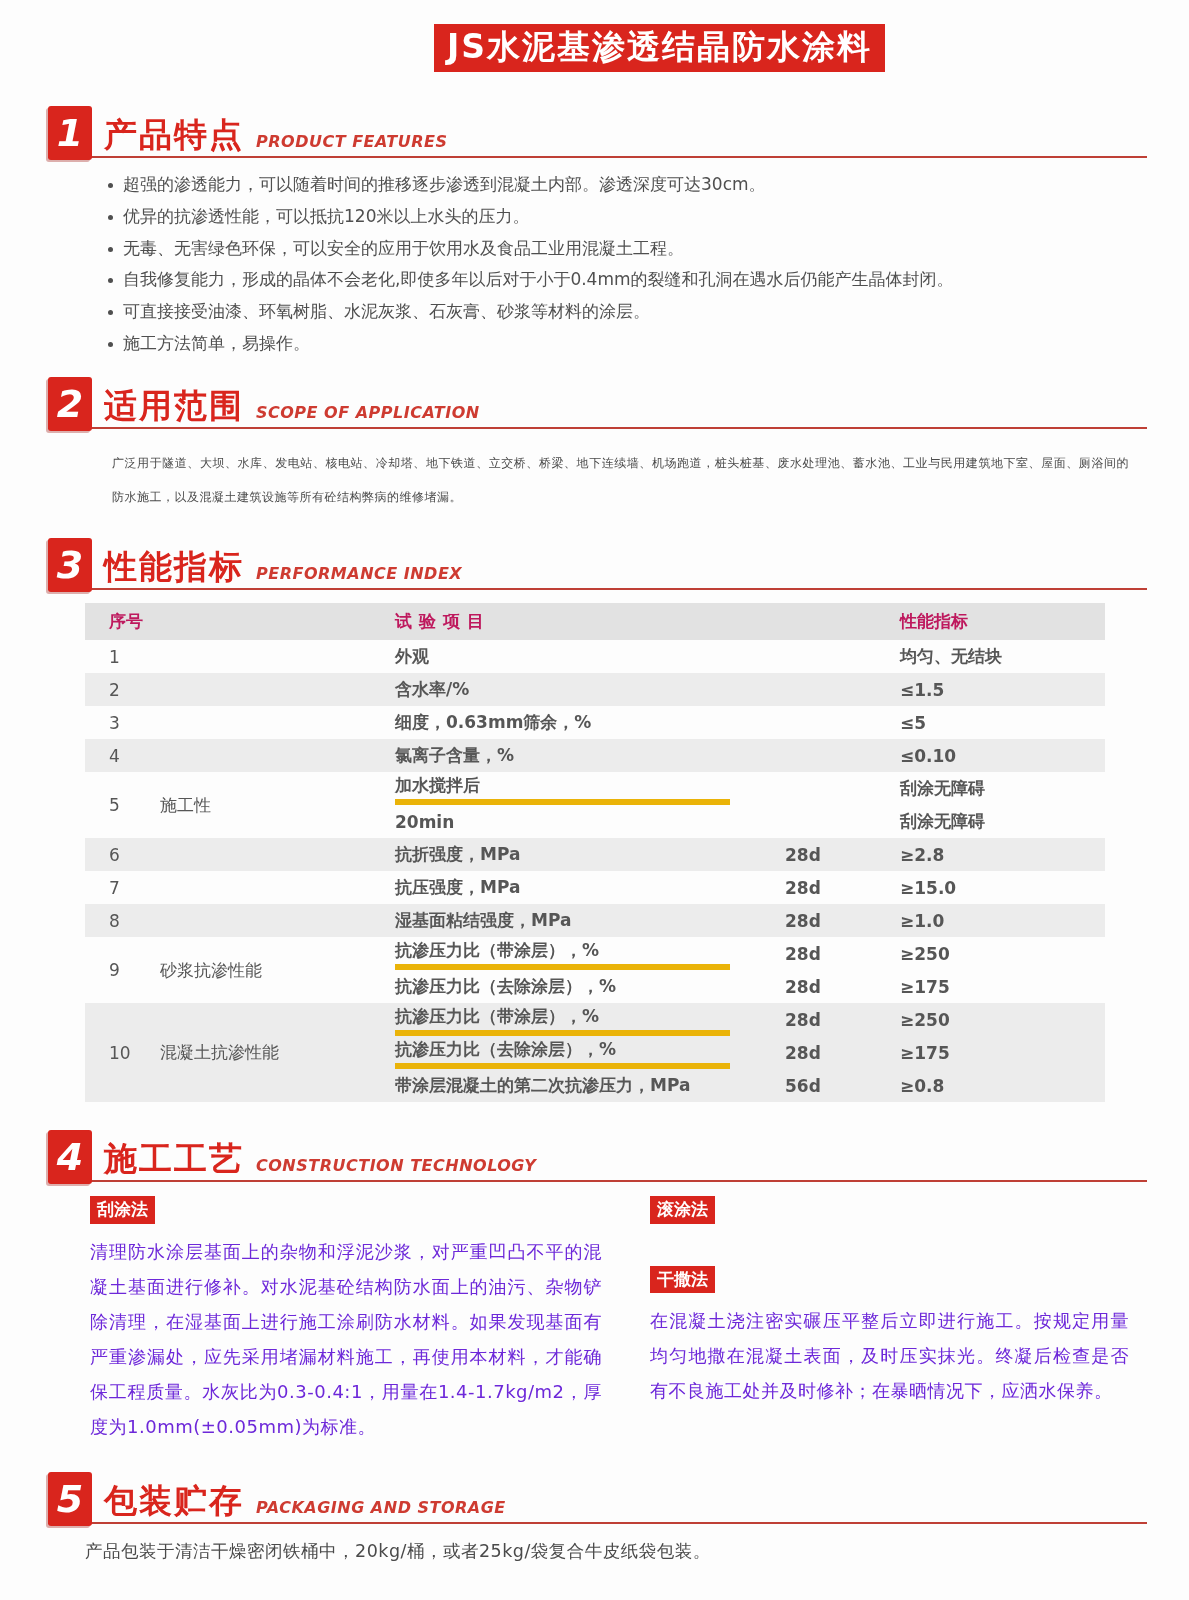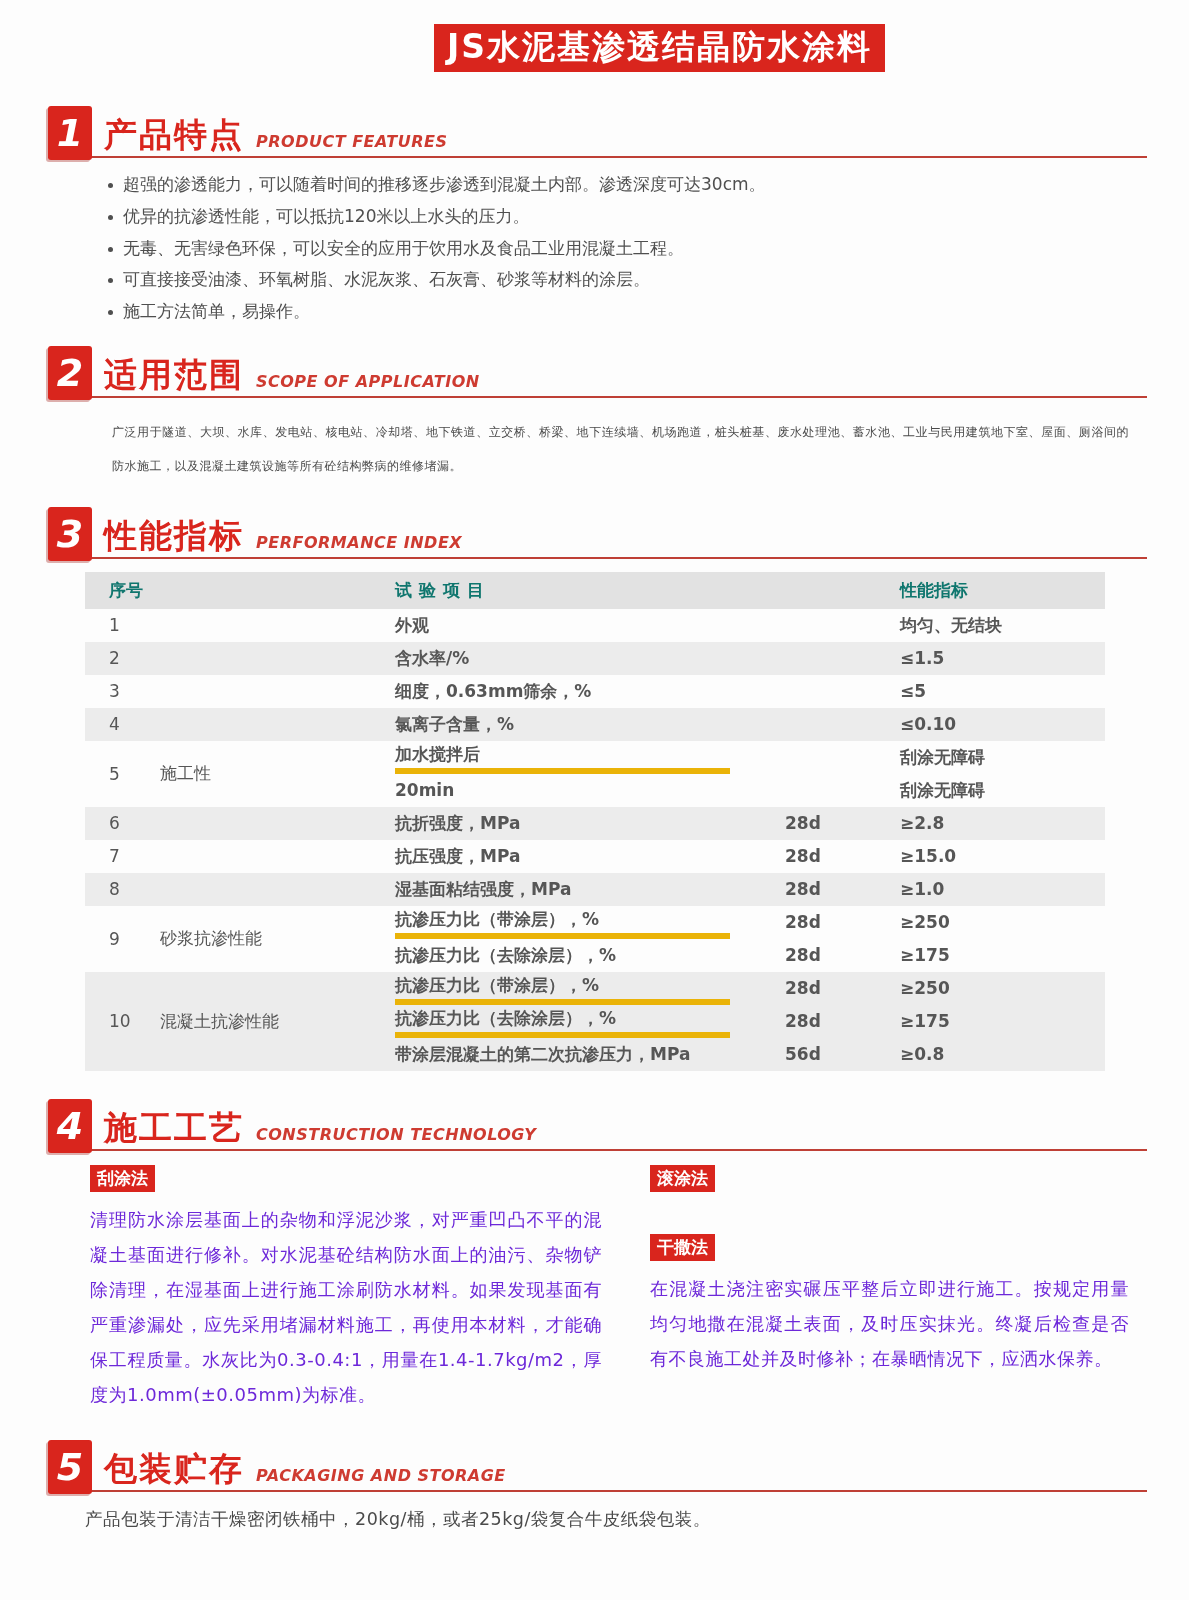--- a/index.html
+++ b/index.html
@@ -62,21 +62,21 @@
     color:#4a4a4a; text-align:justify; letter-spacing:.5px;
   }
 
   
   .ptable { margin:13px 0 0 85px; width:1020px; font-size:17px; color:#565656; }
   .thead, .trow {
     display:grid; grid-template-columns:75px 235px 390px 115px 1fr;
   }
   .thead {
     background:#e2e2e2; height:37px; align-items:center;
-    font-weight:bold; color:#0f766e;
+    font-weight:bold; color:#be185d;
   }
   .thead .h-no { padding-left:24px; }
   .thead .h-item { letter-spacing:7px; }
   .trow.shaded { background:#ececec; }
   .tc { display:flex; align-items:center; }
   .c-no { padding-left:24px; }
   .stack { display:flex; flex-direction:column; justify-content:center; }
   .subline { height:33px; display:flex; align-items:center;font-weight:bold; }
   .c-item .subline.divided { border-bottom:6px solid #eab308; width:335px; }
 
@@ -108,20 +108,21 @@
 
   <div class="sec-head mt36">
     <span class="sec-num">1</span>
     <span class="sec-title-cn">产品特点</span>
     <span class="sec-title-en">PRODUCT FEATURES</span>
   </div>
   <ul class="features">
       <li>超强的渗透能力，可以随着时间的推移逐步渗透到混凝土内部。渗透深度可达30cm。</li>
       <li>优异的抗渗透性能，可以抵抗120米以上水头的压力。</li>
       <li>无毒、无害绿色环保，可以安全的应用于饮用水及食品工业用混凝土工程。</li>
+      <li>自我修复能力，形成的晶体不会老化,即使多年以后对于小于0.4mm的裂缝和孔洞在遇水后仍能产生晶体封闭。</li>
       <li>可直接接受油漆、环氧树脂、水泥灰浆、石灰膏、砂浆等材料的涂层。</li>
       <li>施工方法简单，易操作。</li>
     </ul>
 
   <div class="sec-head mt24">
     <span class="sec-num">2</span>
     <span class="sec-title-cn">适用范围</span>
     <span class="sec-title-en">SCOPE OF APPLICATION</span>
   </div>
   <p class="scope-text">广泛用于隧道、大坝、水库、发电站、核电站、冷却塔、地下铁道、立交桥、桥梁、地下连续墙、机场跑道，桩头桩基、废水处理池、蓄水池、工业与民用建筑地下室、屋面、厕浴间的防水施工，以及混凝土建筑设施等所有砼结构弊病的维修堵漏。</p>

